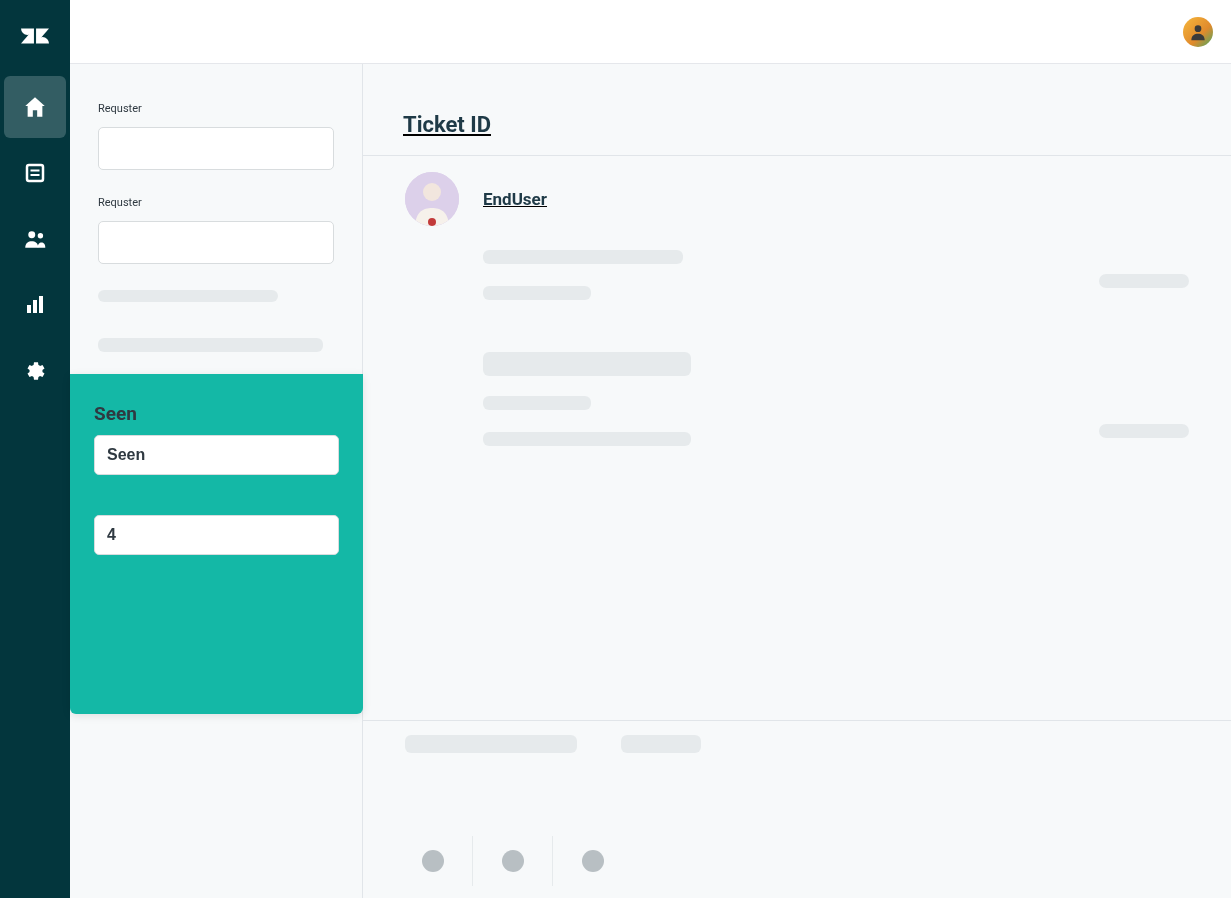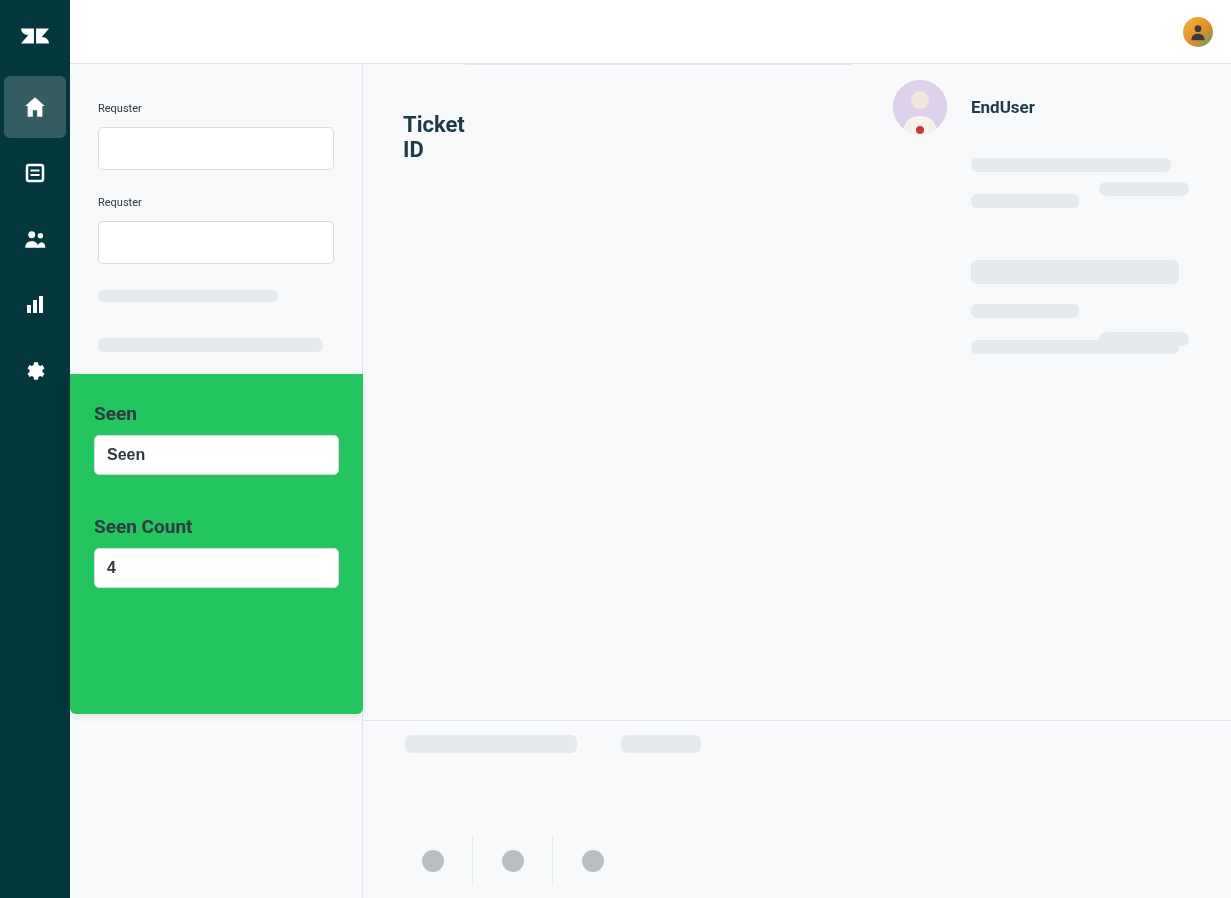--- a/index.html
+++ b/index.html
@@ -102,21 +102,21 @@
     height: 12px;
   }
   .side-upper .skel.s1 { width: 180px; margin-bottom: 36px; }
   .side-upper .skel.s2 { width: 225px; height: 14px; }
 
   
   .app-card {
     position: absolute;
     left: 0; right: -1px;
     top: 310px;
-    background: #22c55e;
+    background: #14b8a6;
     border-radius: 0 0 6px 6px;
     box-shadow: 0 2px 8px rgba(0,0,0,0.10);
     padding: 28px 24px 40px 24px;
     height: 340px;
   }
   .app-section-title {
     font-size: 19px;
     font-weight: 700;
     color: #2f3941;
     margin-bottom: 10px;
@@ -132,20 +132,22 @@
     font-weight: 600;
     color: #2f3941;
   }
   .app-section + .app-section { margin-top: 40px; }
 
   
   .main-area {
     flex: 1;
     position: relative;
     display: flex;
+    flex-direction: column;
+    text-decoration: underline;
   }
   .ticket-header {
     padding: 48px 0 18px 40px;
   }
   .ticket-title {
     font-size: 22px;
     font-weight: 700;
     color: #1f3a47;
   }
   .hr {
@@ -296,21 +298,20 @@
       <div class="skel s1"></div>
       <div class="skel s2"></div>
     </div>
 
     <div class="app-card">
       <div class="app-section">
         <div class="app-section-title">Seen</div>
         <input class="app-input" value="Seen" style="">
       </div>
       <div class="app-section">
-        <div class="app-section-title">Seen Count</div>
         <input class="app-input" value="4" style="">
       </div>
     </div>
   </div>
 
   <div class="main-area">
     <div class="ticket-header">
       <div class="ticket-title">Ticket  ID</div>
     </div>
     <div class="hr"></div>

